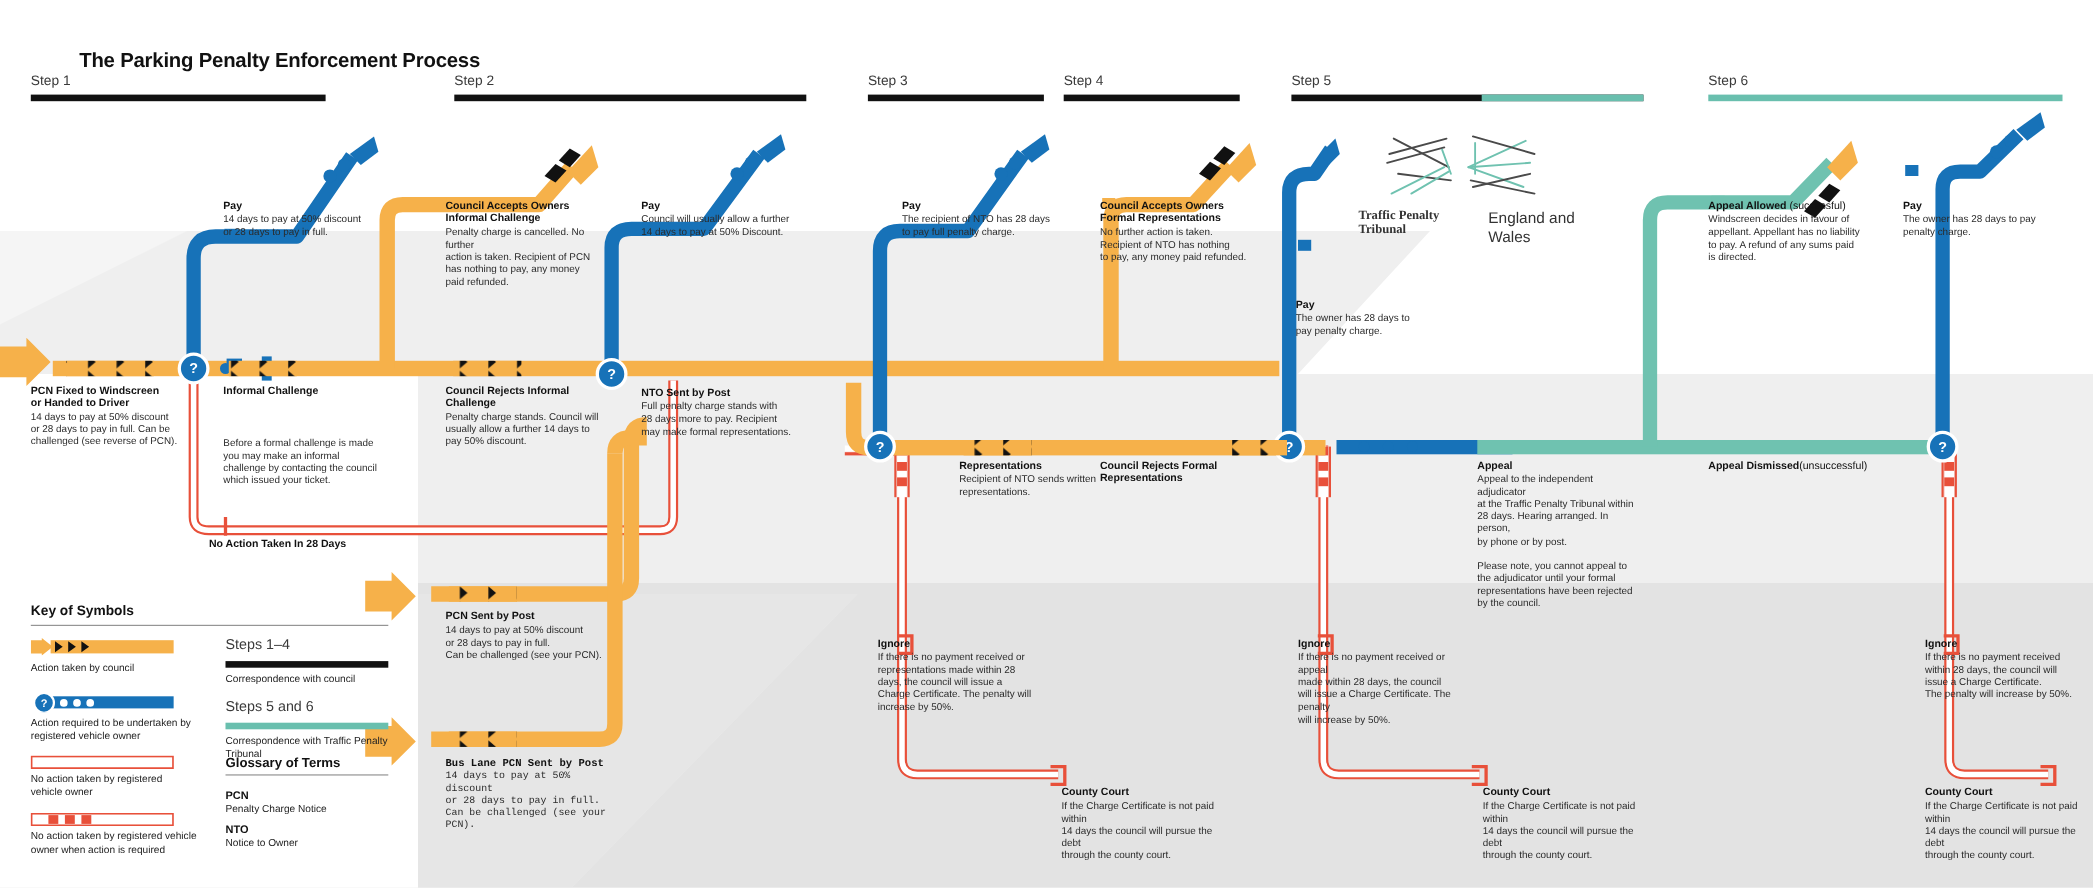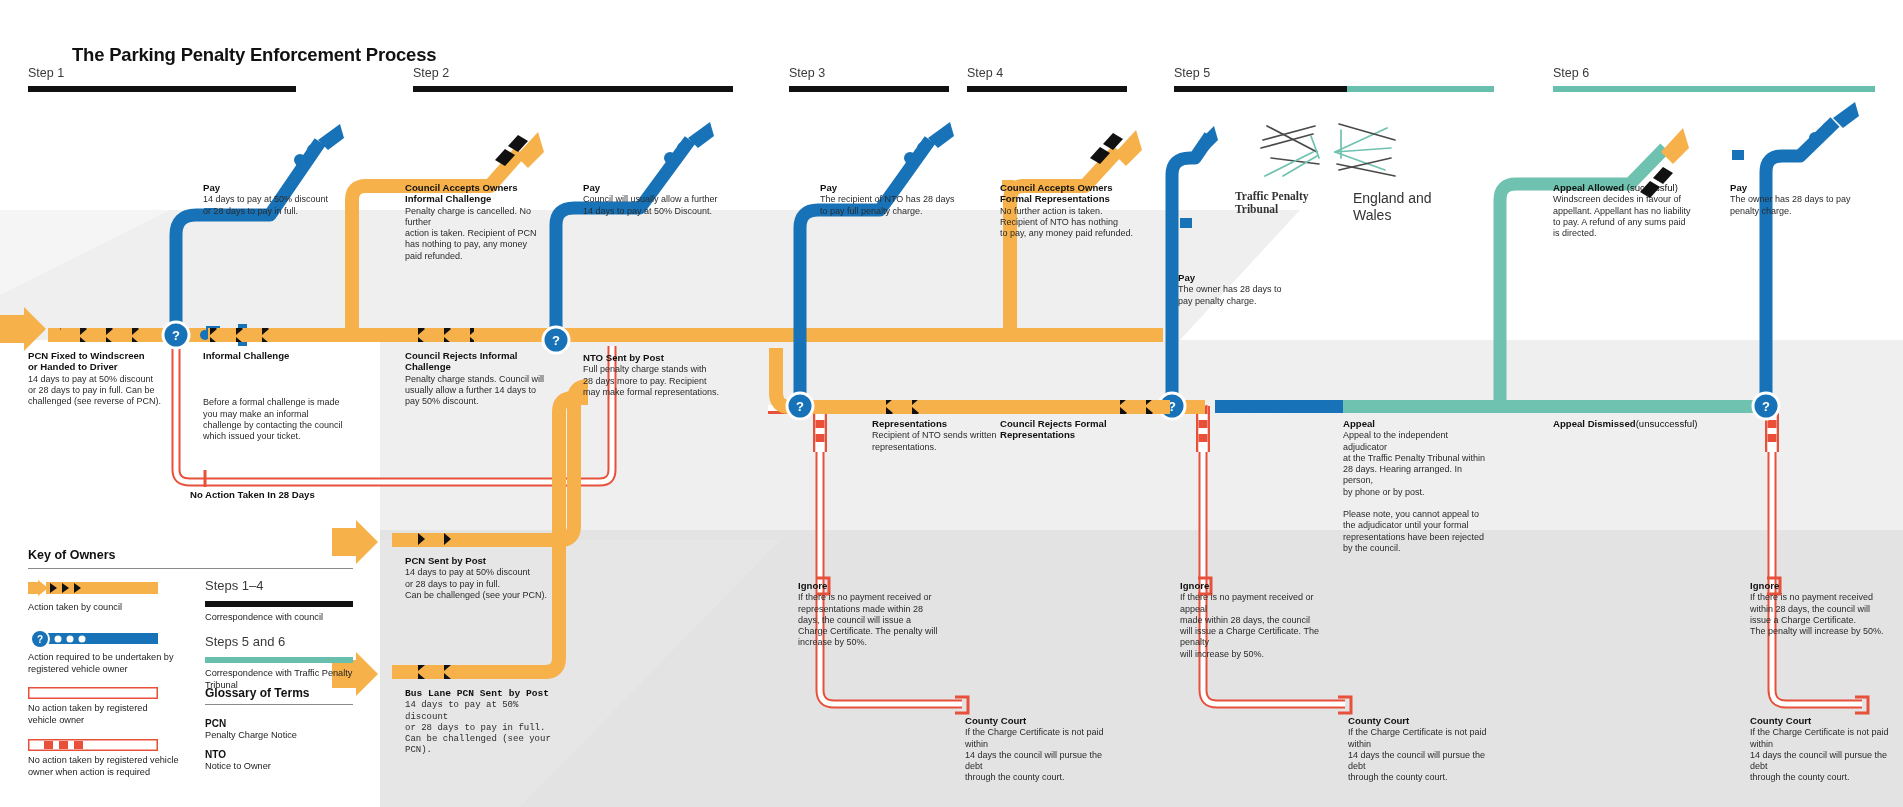--- a/index.html
+++ b/index.html
@@ -448,21 +448,21 @@
   </div>
   <div class="tp-t1" style="left:1235px;top:190px;width:110px;">
     <span>Traffic Penalty</span><br>
     <span>Tribunal</span>
   </div>
   <div class="tp-t2" style="left:1353px;top:190px;width:110px;">
     <span>England and</span><br>
     <span>Wales</span>
   </div>
 
-  <div class="lg-title" style="left:28px;top:548px;">Key of Owners</div>
+  <div class="lg-title" style="left:28px;top:548px;">Key of Symbols</div>
   <div class="lg-rule" style="left:28px;top:568px;width:325px;"></div>
 
   <svg class="abs" style="left:28px;top:580px;" width="130" height="16">
     <path d="M0,2 l10,0 l0,-2 l10,8 l-10,8 l0,-2 l-10,0 Z" fill="#F6B14A"></path>
     <rect x="18" y="2" width="112" height="12" fill="#F6B14A"></rect>
     <path d="M22,3 l7,5 l-7,5 Z" fill="#111"></path>
     <path d="M34,3 l7,5 l-7,5 Z" fill="#111"></path>
     <path d="M46,3 l7,5 l-7,5 Z" fill="#111"></path>
   </svg>
   <div class="lg-cap" style="left: 28px; top: 602px; white-space: pre-line;">Action taken by council</div>

